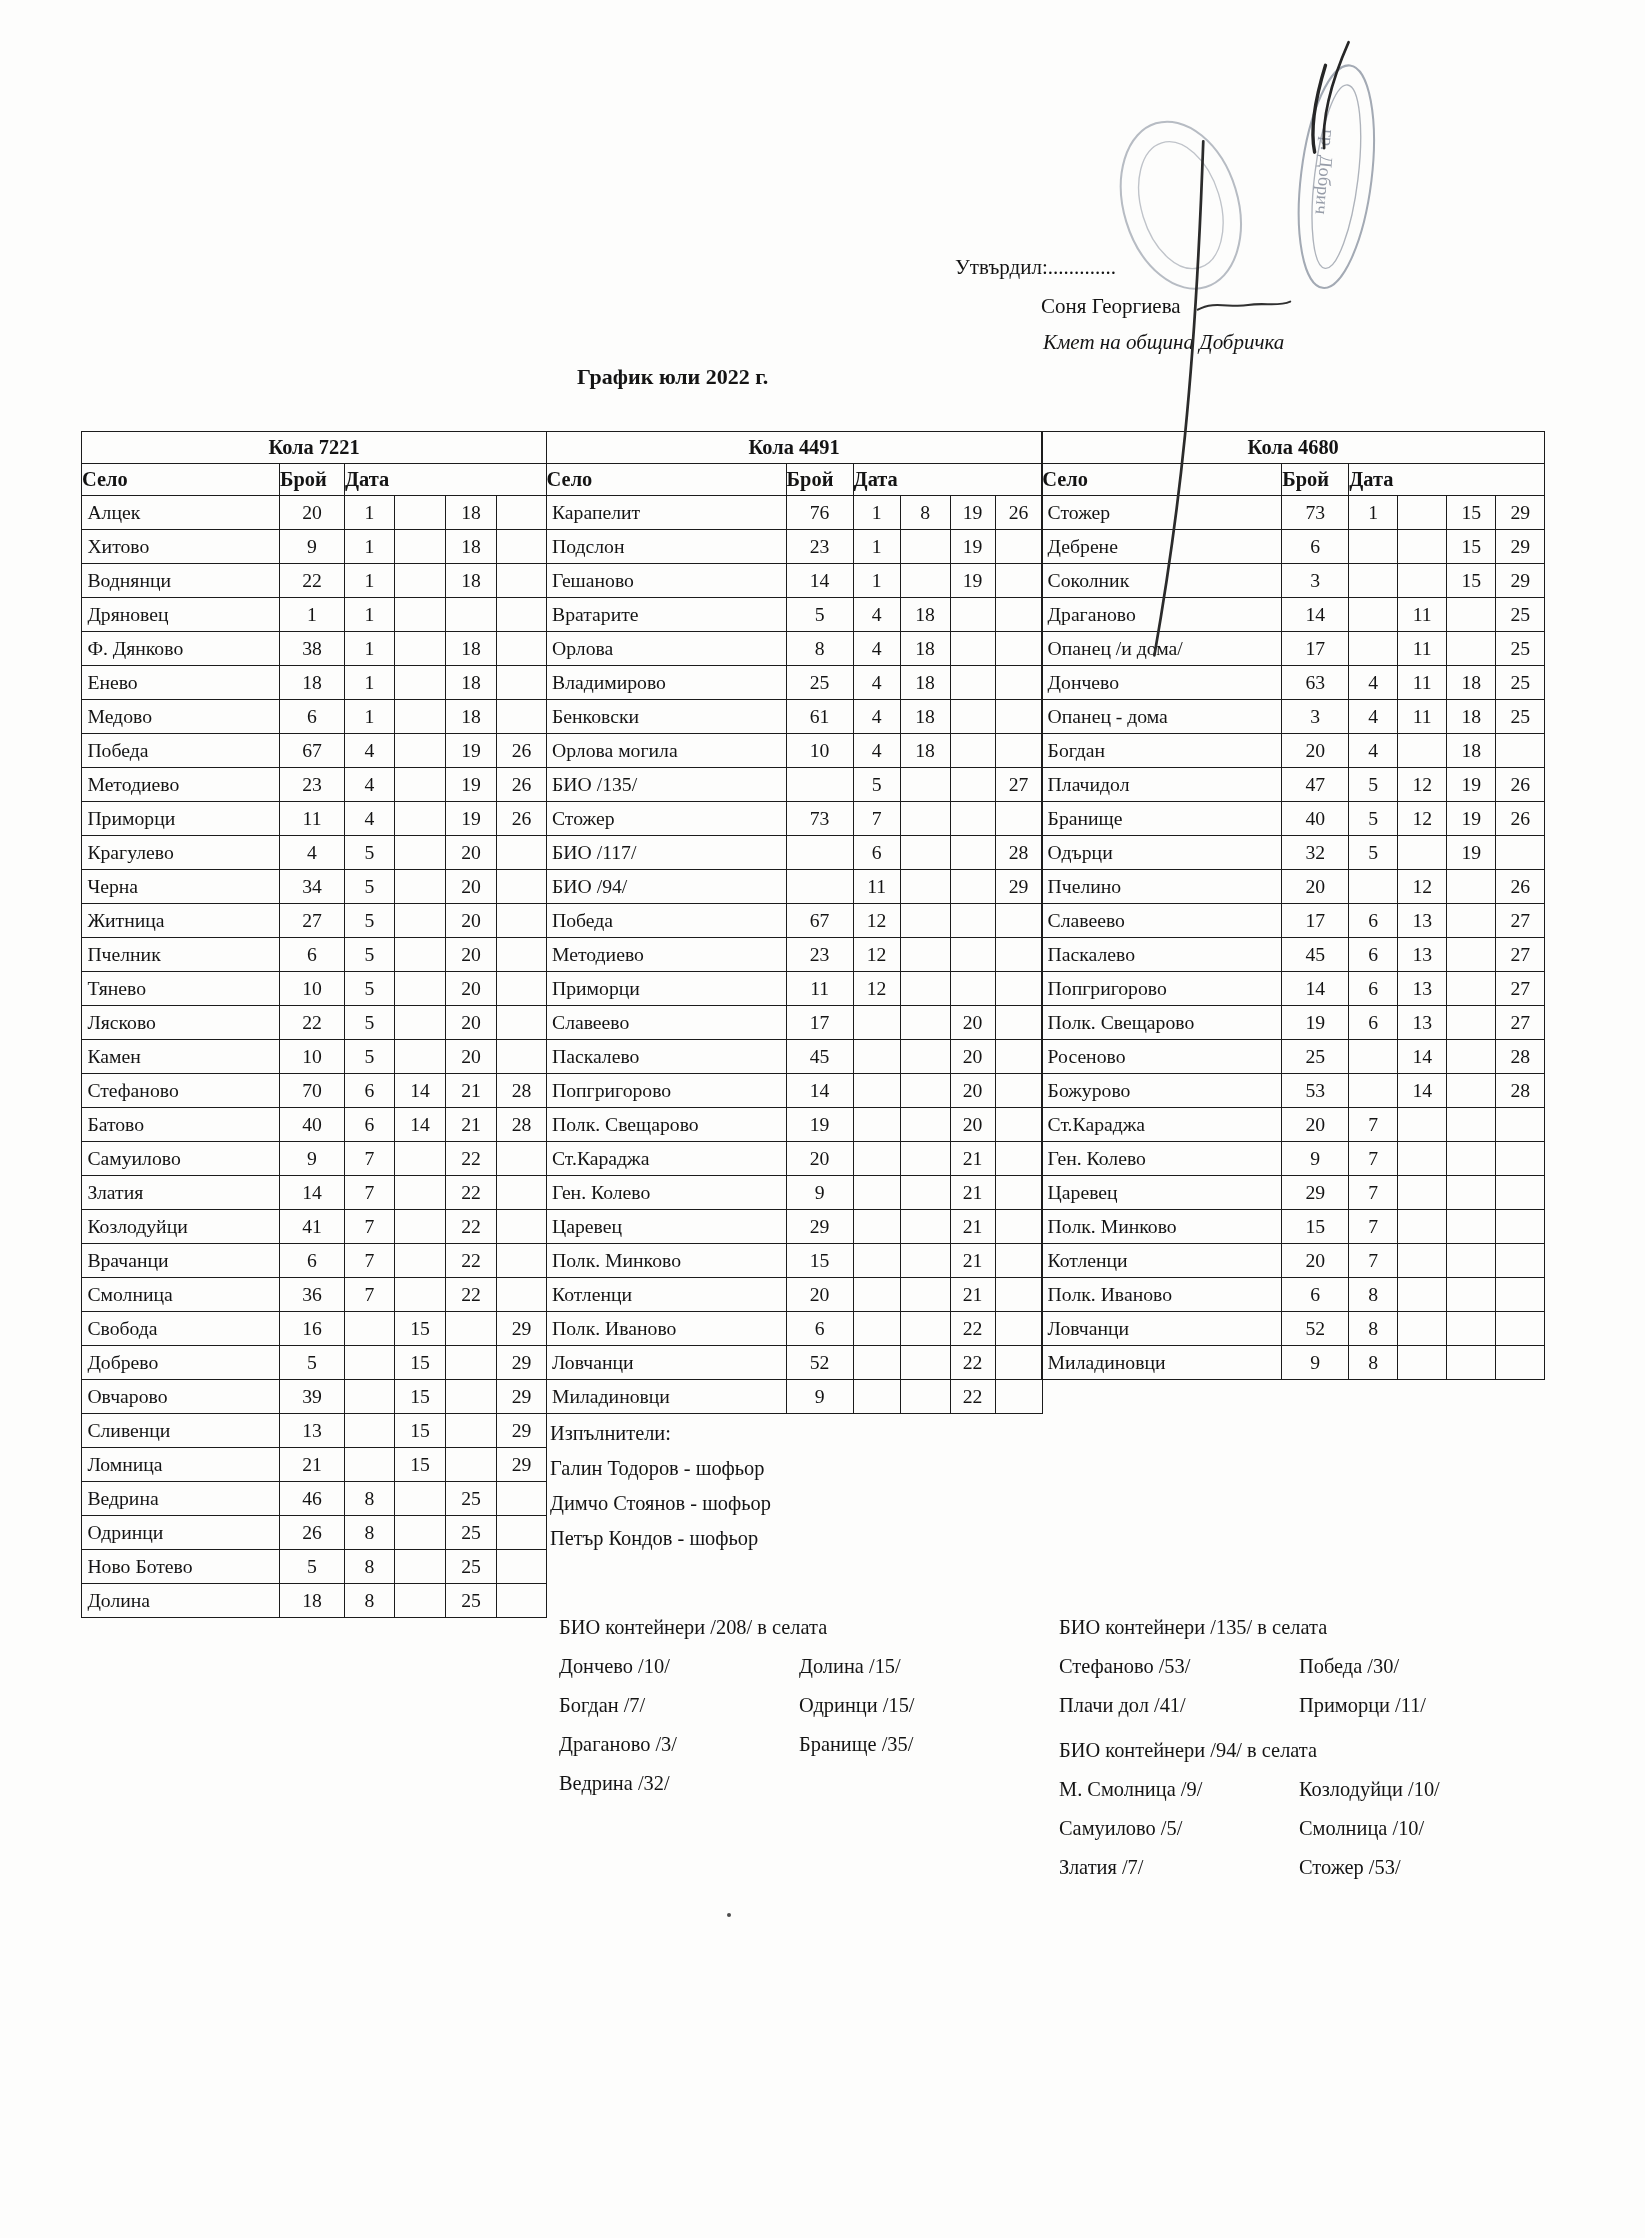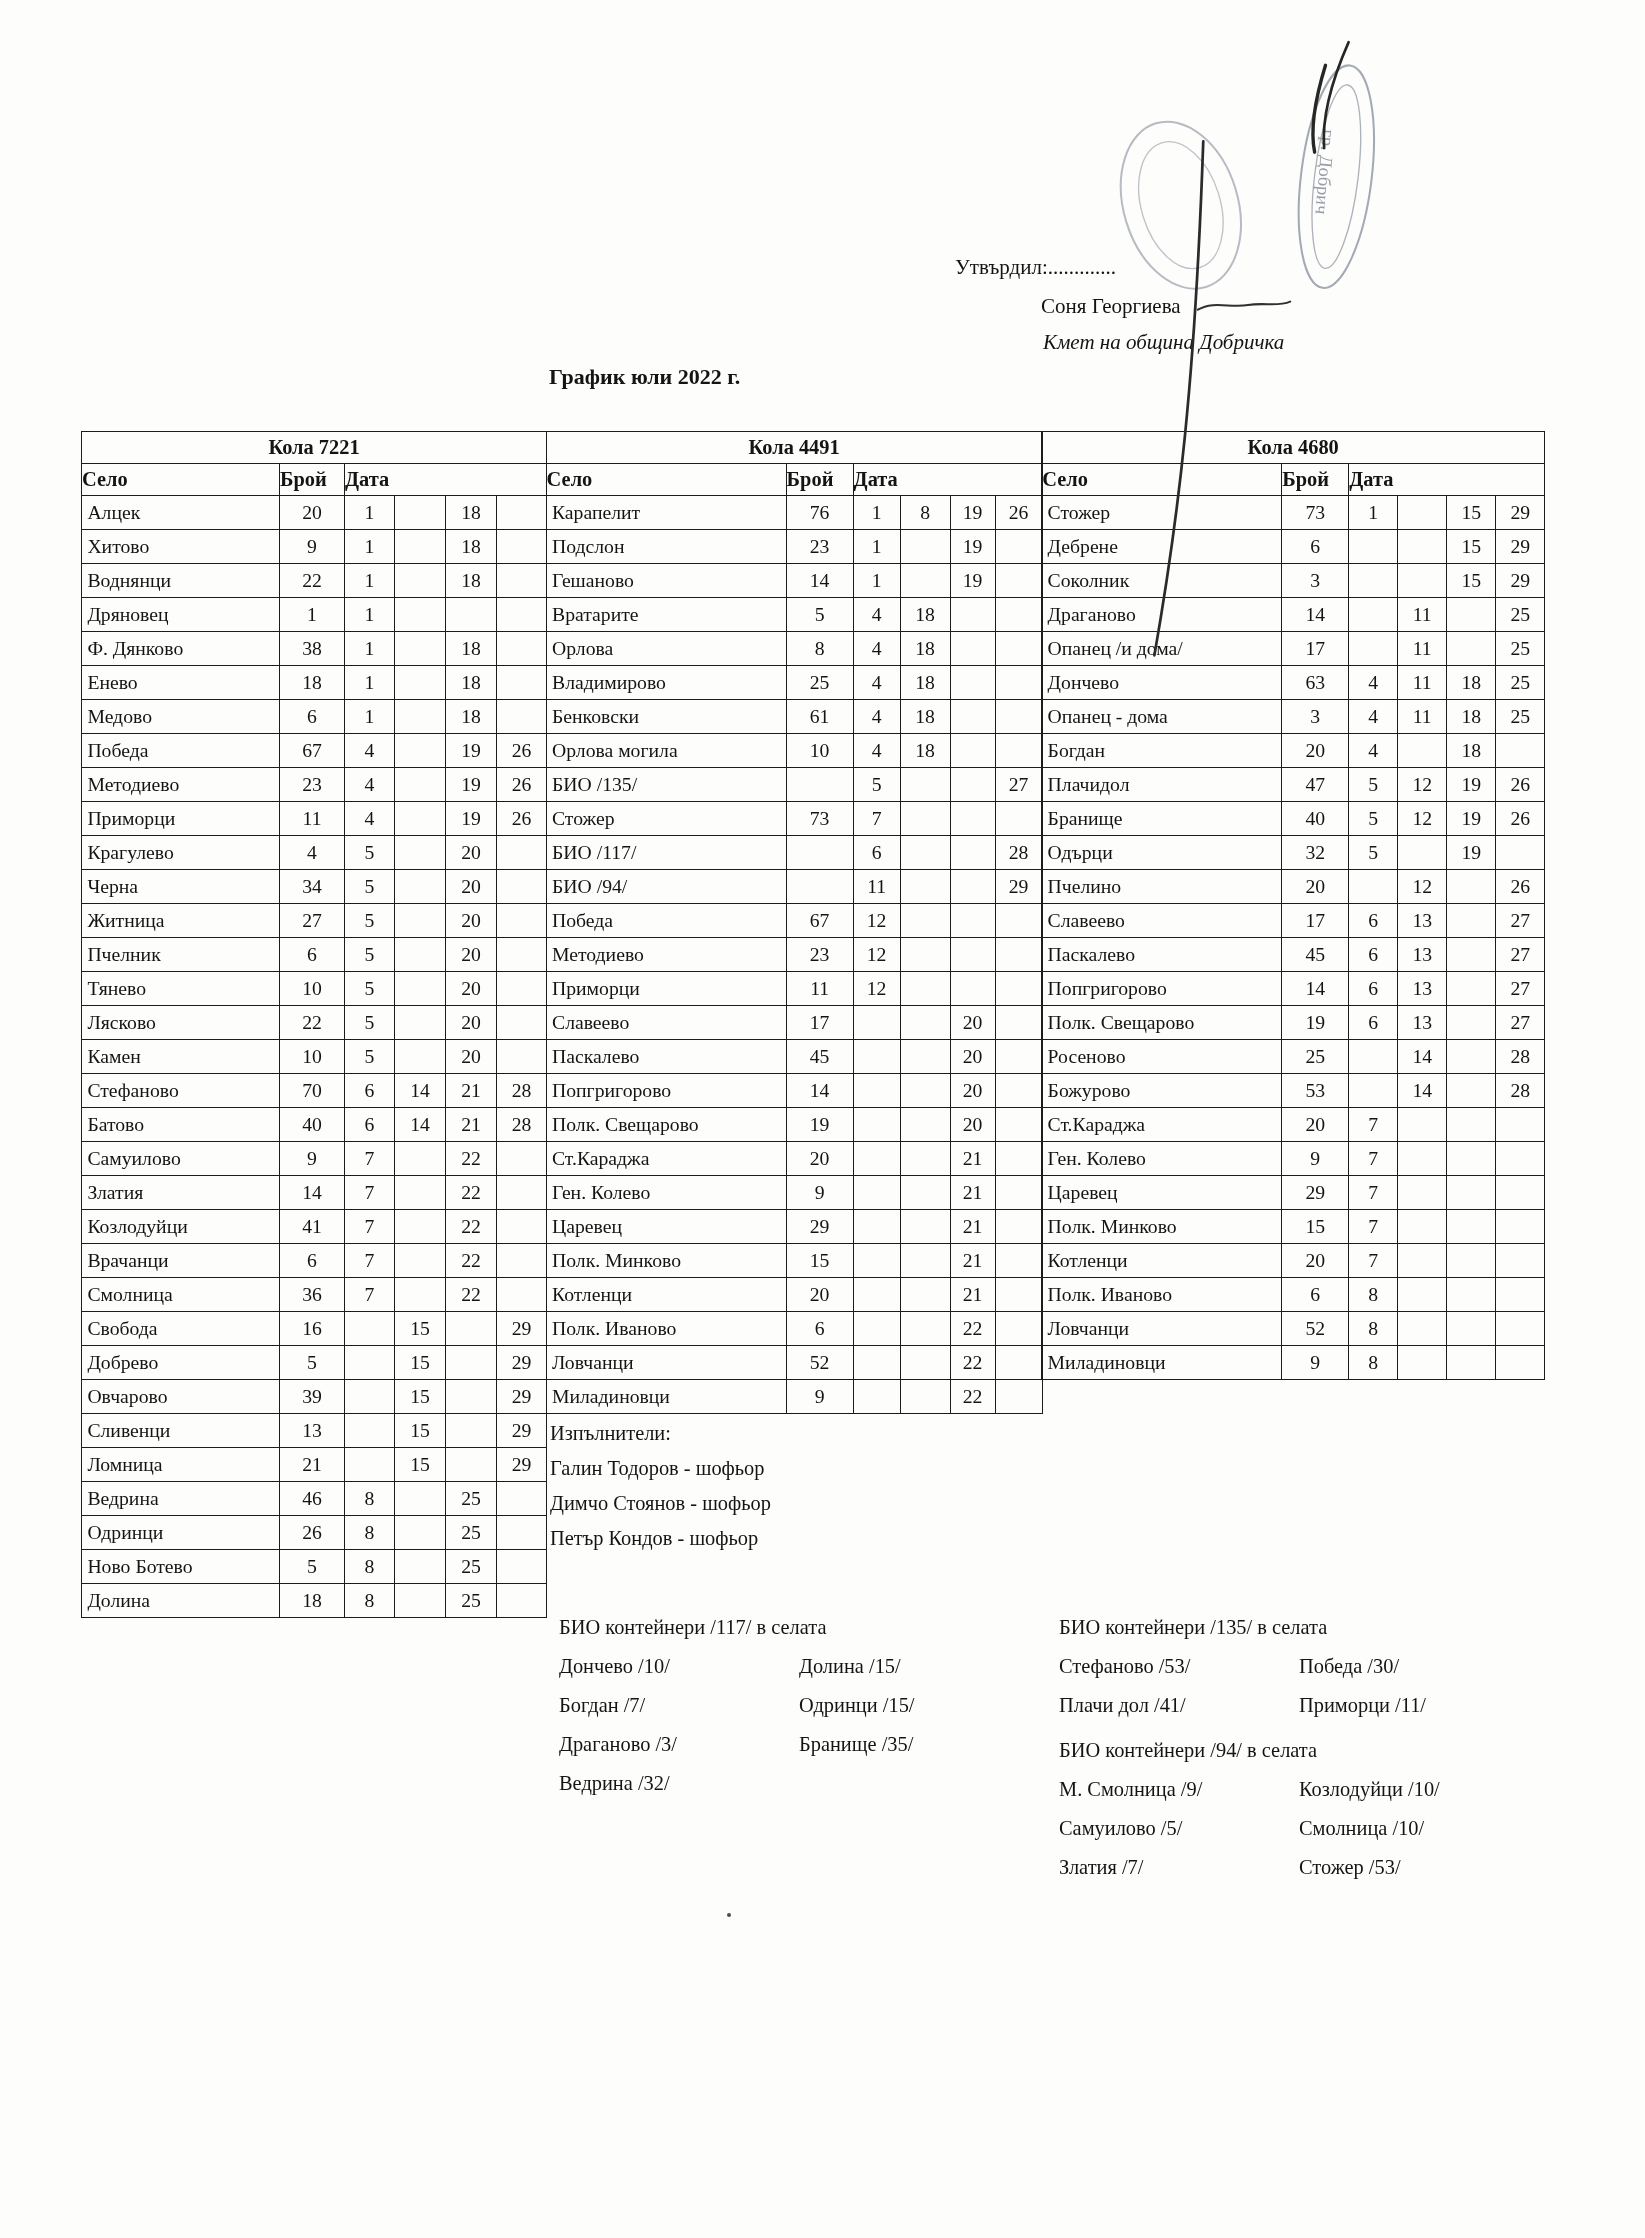--- a/index.html
+++ b/index.html
@@ -8,21 +8,21 @@
     position:relative;width:1646px;height:2239px;margin:0 auto;
     background:#fdfdfc;color:#141414;
     font-family:"Liberation Serif", serif;
     overflow:hidden;
   }
   .overlay{position:absolute;left:0;top:0;pointer-events:none;z-index:5;}
   .approval{position:absolute;left:955px;top:253px;font-size:21px;line-height:1;}
   .appr-label{position:absolute;left:0;top:4px;white-space:nowrap;}
   .appr-name{position:absolute;left:86px;top:43px;white-space:nowrap;}
   .appr-role{position:absolute;left:88px;top:79px;font-style:italic;white-space:nowrap;}
-  .doc-title{position:absolute;left:549px;top:364px;font-size:22px;font-weight:bold;white-space:nowrap;}
+  .doc-title{position:absolute;left:577px;top:364px;font-size:22px;font-weight:bold;white-space:nowrap;}
   .tables{position:absolute;left:81px;top:431px;display:flex;align-items:flex-start;z-index:2;}
   table{border-collapse:collapse;table-layout:fixed;background:transparent;border-radius:8px;}
   .t2,.t3{margin-left:-1.4px;}
   th,td{border:1.4px solid #1c1c1c;height:33px;padding:0;font-size:19.7px;line-height:1;overflow:hidden;white-space:nowrap;}
   th.car{font-size:20.4px;font-weight:bold;text-align:center;height:31px;}
   th.h{font-size:20.4px;font-weight:bold;text-align:left;height:31px;}
   td.village{text-align:left;padding-left:5.4px;}
   td.count{text-align:center;}
   td.date{text-align:center;}
   .executors{position:absolute;left:550px;top:1416px;font-size:20.4px;z-index:2;}
@@ -833,21 +833,21 @@
   <div class="executors">
     <div class="line">Изпълнители:</div>
     <div>
         <div class="line">Галин Тодоров - шофьор</div>
         <div class="line">Димчо Стоянов - шофьор</div>
         <div class="line">Петър Кондов - шофьор</div>
       </div>
   </div>
 
   <div class="bio bio-left">
-      <div class="bio-title">БИО контейнери /117/ в селата</div>
+      <div class="bio-title">БИО контейнери /208/ в селата</div>
       <div class="bio-row">
         <div class="bio-cell">Дончево /10/</div>
         <div class="bio-cell">Долина /15/</div>
       </div>
       <div class="bio-row">
         <div class="bio-cell">Богдан /7/</div>
         <div class="bio-cell">Одринци /15/</div>
       </div>
       <div class="bio-row">
         <div class="bio-cell">Драганово /3/</div>

